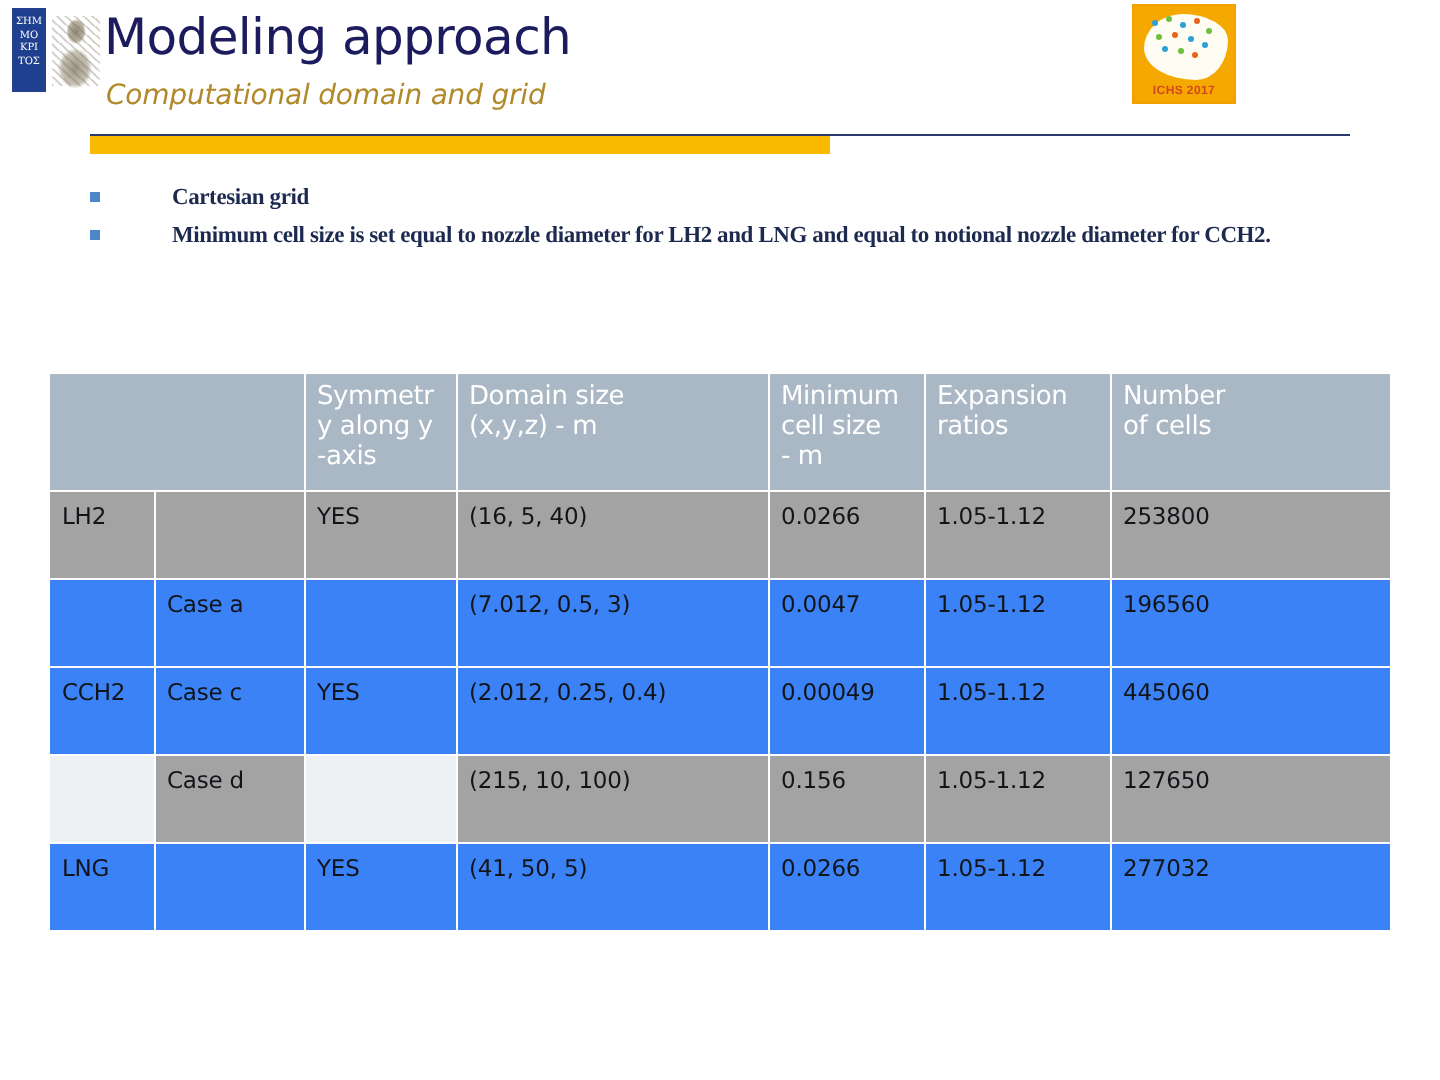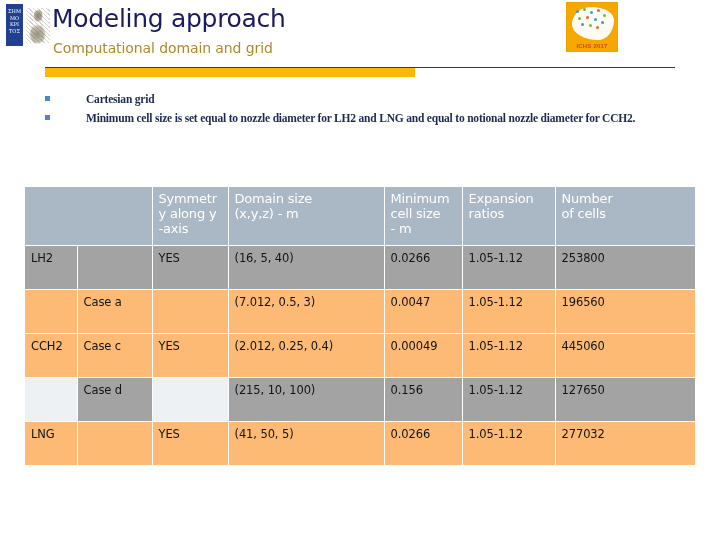--- a/index.html
+++ b/index.html
@@ -113,20 +113,21 @@
   }
   .slide-subtitle {
     position: absolute;
     left: 53px;
     top: 40px;
     font-size: 14px;
     color: #b08a2a;
     font-family: "DejaVu Sans", sans-serif;
     letter-spacing: -0.1px;
     white-space: nowrap;
+    font-style: italic;
   }
   .rule-line {
     position: absolute;
     left: 45px;
     top: 67px;
     width: 630px;
     height: 1px;
     background: #2a3a6b;
   }
   .rule-bar {
@@ -207,21 +208,21 @@
   .grid-table td {
     font-size: 11.5px;
     color: #111418;
     vertical-align: top;
     padding: 5px 6px 5px 6px;
     border: 1px solid #ffffff;
     height: 33px;
     letter-spacing: -0.1px;
   }
   tr.shade-dark td { background: #a3a3a3; }
-  tr.shade-light td { background: #fdba74; margin-left: 32px; }
+  tr.shade-light td { background: #3b82f6; margin-left: 32px; }
   tr.shade-dark td.lighter { background: #eef1f4; }
   td.col-first { border-left: none; }
   td.col-last { border-right: none; }
 
   
   .footer {
     position: absolute;
     left: 0;
     bottom: 0;
     width: 720px;

